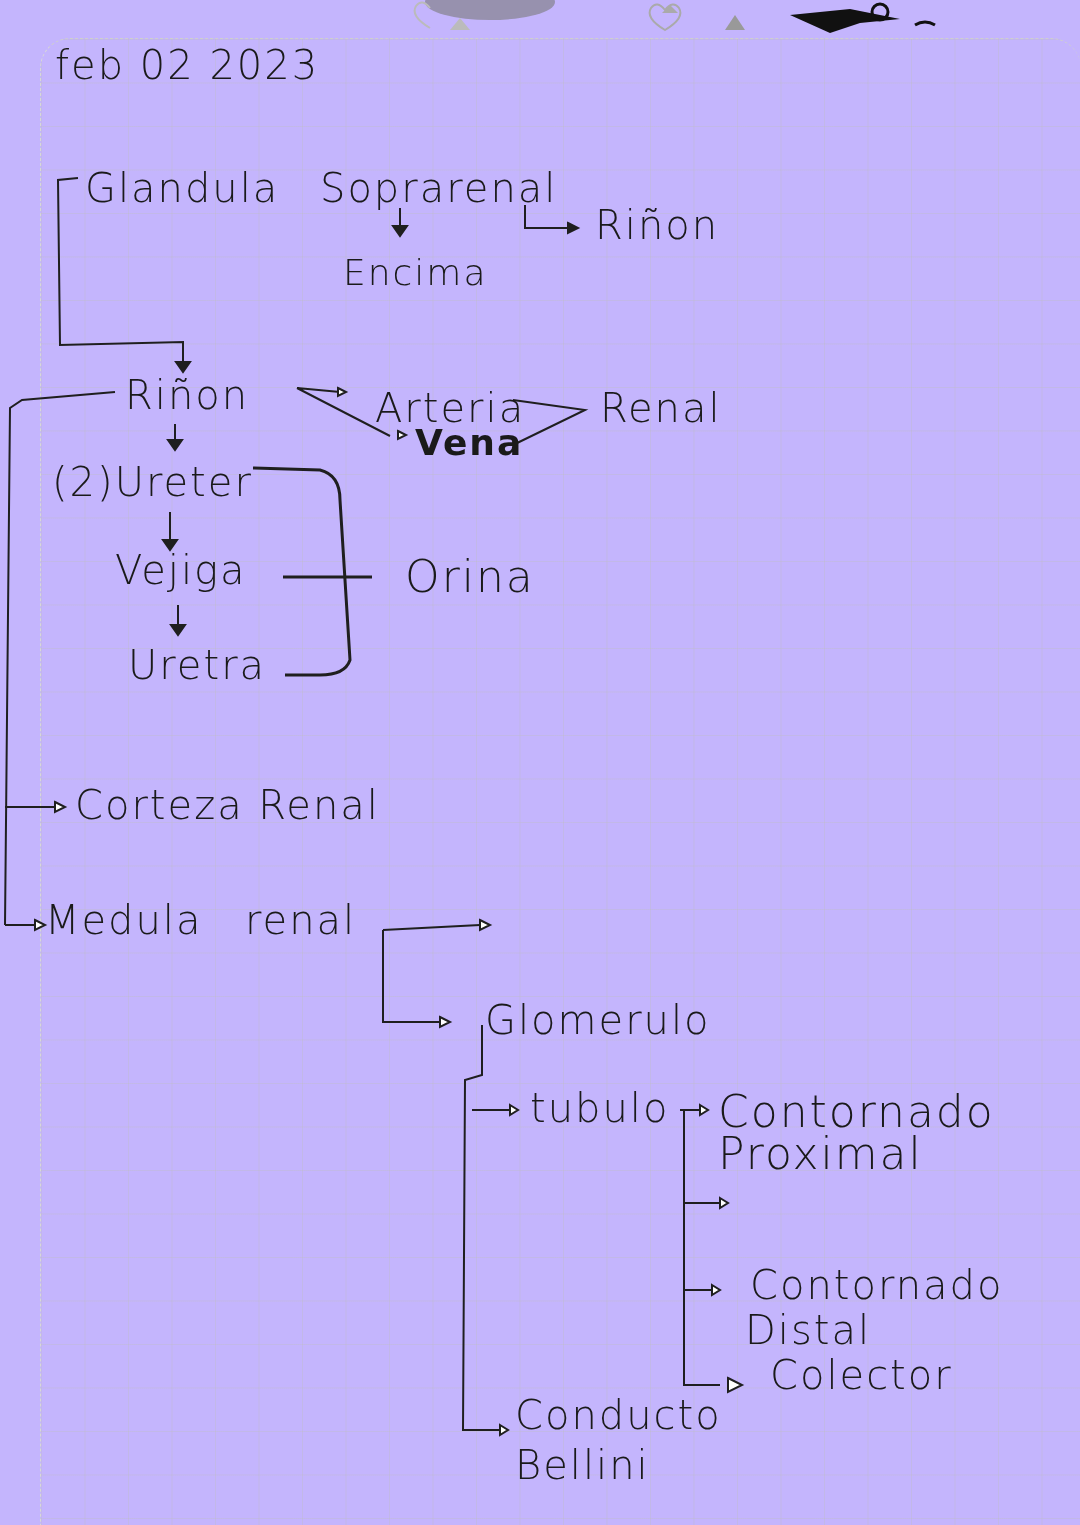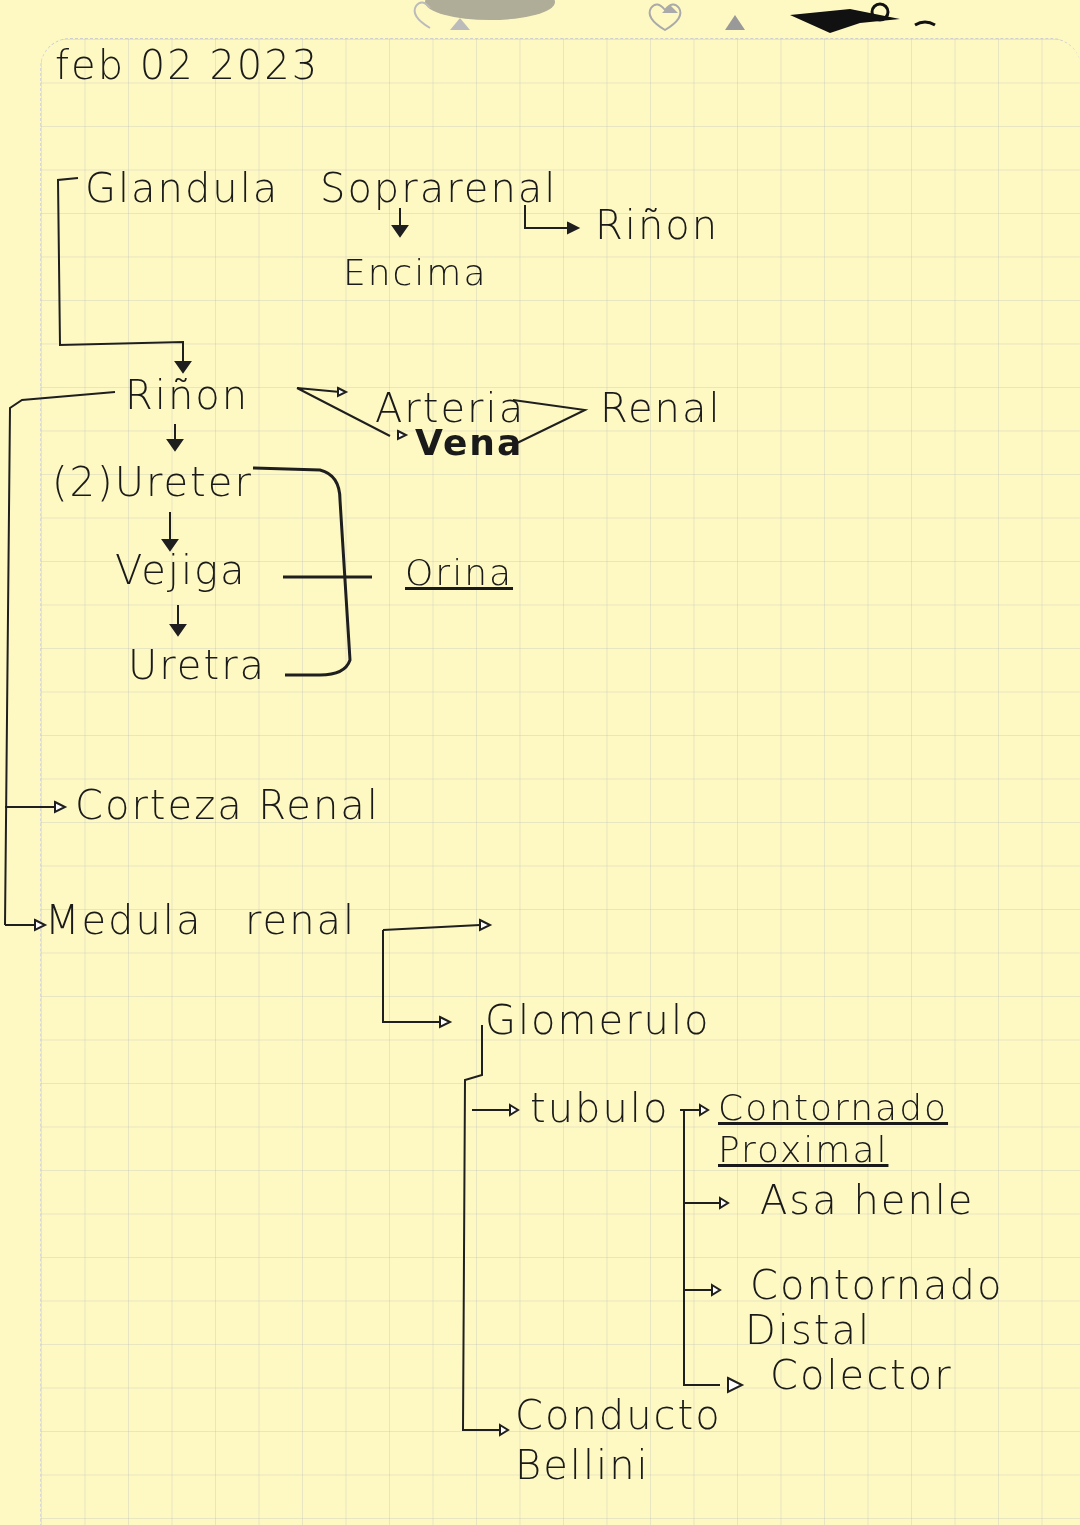--- a/index.html
+++ b/index.html
@@ -1,27 +1,27 @@
 <!DOCTYPE html>
 <html><head>
 <meta charset="utf-8">
 <style>
   html,body{margin:0;padding:0;background:#ffffff;}
   body{width:1080px;height:1525px;position:relative;overflow:hidden;font-family:"DejaVu Sans",sans-serif;}
-  .page{position:absolute;left:0;top:0;width:1080px;height:1525px;background:#fef9c3;}
+  .page{position:absolute;left:0;top:0;width:1080px;height:1525px;background:#c4b5fd;}
   .grid{position:absolute;left:40px;top:38px;width:1040px;height:1487px;
     border-top:1px dashed #cfcfcf;border-left:1px dashed #d8d8d8;border-radius:30px 30px 0 0;
     background-image:
       linear-gradient(to right, rgba(190,190,190,.35) 1px, transparent 1px),
       linear-gradient(to bottom, rgba(190,190,190,.35) 1px, transparent 1px);
     background-size:43.5px 43.5px;}
   .doodles{position:absolute;left:0;top:0;width:1080px;height:40px;}
   .hw{position:absolute;color:#1a1a1a;font-family:"DejaVu Sans",sans-serif;font-weight:300;letter-spacing:2px;white-space:nowrap;line-height:1;}
   .hw.big{font-size:40px;}
-  .hw.mid{font-size:36px;text-decoration:underline;}
+  .hw.mid{font-size:44px;}
   .hw.small{font-size:36px;}
   svg.lines{position:absolute;left:0;top:0;width:1080px;height:1525px;pointer-events:none;}
 </style>
 </head>
 <body>
 
 <div class="page">
   <div class="doodles">
     <svg width="1080" height="40">
       <ellipse cx="490" cy="2" rx="65" ry="18" fill="#7a7a7a" opacity=".6"></ellipse>
@@ -111,20 +111,19 @@
 
   <div class="hw big" style="left:75px;top:785px;">Corteza Renal</div>
 
   <div class="hw big" style="left:45px;top:900px;">Medula</div>
   <div class="hw big" style="left:245px;top:900px;">renal</div>
   <div class="hw big" style="left:485px;top:1000px;">Glomerulo</div>
 
   <div class="hw big" style="left:530px;top:1088px;">tubulo</div>
   <div class="hw mid" style="left:718px;top:1090px;">Contornado</div>
   <div class="hw mid" style="left:718px;top:1132px;">Proximal</div>
-  <div class="hw big" style="left:760px;top:1180px;">Asa henle</div>
   <div class="hw big" style="left:750px;top:1265px;">Contornado</div>
   <div class="hw big" style="left:745px;top:1310px;">Distal</div>
   <div class="hw big" style="left:515px;top:1395px;">Conducto</div>
 
   <div class="hw big" style="left:770px;top:1355px;">Colector</div>
   <div class="hw big" style="left:515px;top:1445px;">Bellini</div>
 </div>
 
 </body></html>

